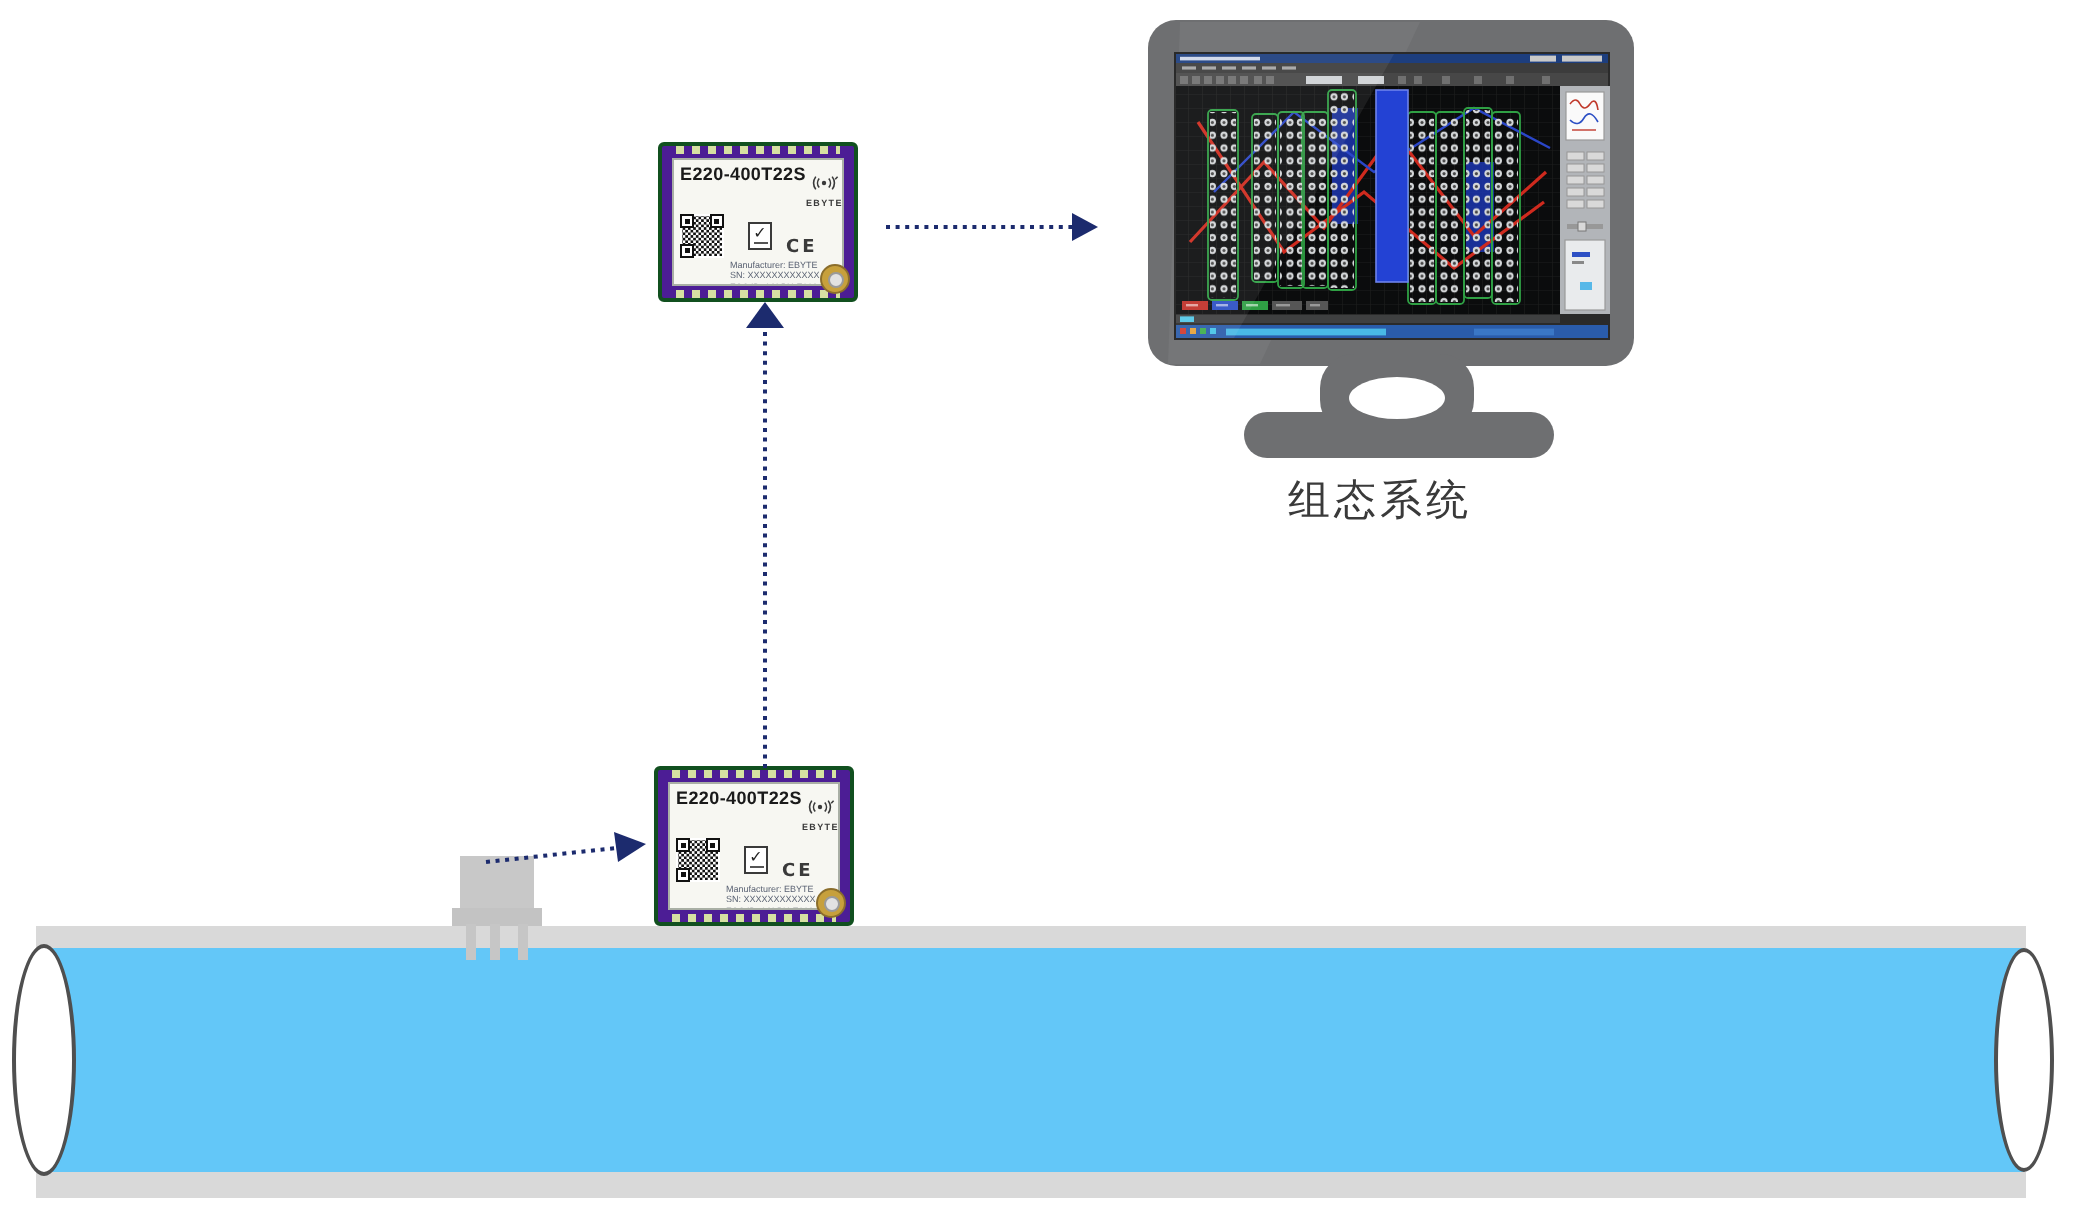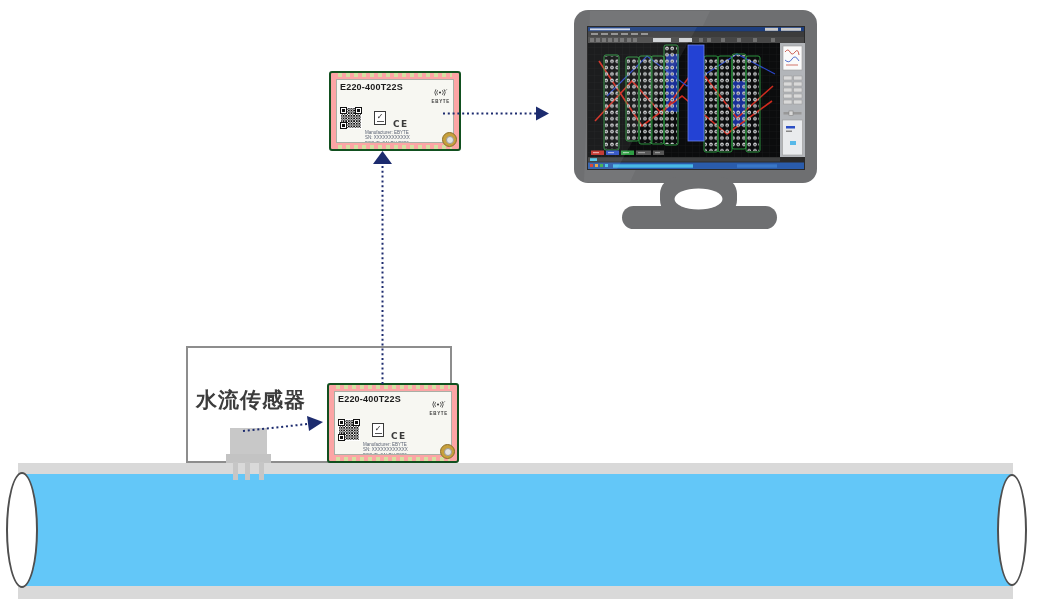--- a/index.html
+++ b/index.html
@@ -21,21 +21,21 @@
   #sensor-plate{left:226px;top:454px;width:45px;height:9px;background:#c3c3c3;}
   .sensor-prong{position:absolute;top:462px;width:5px;height:18px;background:#c6c6c6;z-index:2;}
 
   
   #sensor-box{position:absolute;left:186px;top:346px;width:266px;height:117px;background:#fff;
               border:2px solid #8d8d8d;box-sizing:border-box;z-index:1;}
   #sensor-box-label{position:absolute;left:8px;top:38px;font-size:21px;font-weight:600;
                     color:#3c3c3c;letter-spacing:1px;white-space:nowrap;}
 
   
-  .module{position:absolute;width:132px;height:80px;background:#fca5a5;border:2px solid #11501f;
+  .module{position:absolute;width:100px;height:80px;background:#4c1d95;border:2px solid #11501f;
           border-radius:3px;box-sizing:border-box;z-index:3;}
   #module-top{left:329px;top:71px;}
   #module-bottom{left:327px;top:383px;}
   .m-cast{position:absolute;left:7px;right:7px;height:4px;
           background:repeating-linear-gradient(90deg,#d6e0a2 0 4px,rgba(0,0,0,0) 4px 8px);}
   .m-cast.top{top:0;} .m-cast.bottom{bottom:0;}
   .m-white{position:absolute;left:5px;right:5px;top:6px;bottom:6px;background:#f7f7f2;
            border:1px solid #a9afa5;box-sizing:border-box;padding:2px 3px;overflow:hidden;}
   .m-head{display:flex;justify-content:space-between;align-items:flex-start;}
   .m-title{font-size:9px;font-weight:bold;color:#1a1a1a;letter-spacing:.2px;white-space:nowrap;}
@@ -78,23 +78,20 @@
   </div>
 
   <div>
     <div id="sensor-body" class="sensor-part"></div>
     <div id="sensor-plate" class="sensor-part"></div>
     <div class="sensor-prong" style="left:233px;"></div>
     <div class="sensor-prong" style="left:245px;"></div>
     <div class="sensor-prong" style="left:259px;"></div>
   </div>
 
-  <div id="sensor-box">
-    <span id="sensor-box-label">水流传感器</span>
-  </div>
 
   <div id="module-bottom" class="module">
     <div class="m-cast top"></div>
     <div class="m-cast bottom"></div>
     <div class="m-white">
       <div class="m-head">
         <span class="m-title">E220-400T22S</span>
         <span class="m-logo">
           <svg width="15" height="7" viewBox="0 0 15 7">
             <g fill="none" stroke="#3a3a3a" stroke-width="0.8">
@@ -340,20 +337,21 @@
         <rect x="3" y="138" width="3" height="3" fill="#d23b2f"></rect>
           <rect x="8" y="138" width="3" height="3" fill="#e8a33b"></rect>
         <rect x="13" y="138" width="3" height="3" fill="#3fae4c"></rect>
           <rect x="18" y="138" width="3" height="3" fill="#46c4e8"></rect>
         <rect x="26" y="138.3" width="80" height="3.4" fill="#49b9e6"></rect>
         <rect x="150" y="138.3" width="40" height="3.4" fill="#3a77c6"></rect>
       </g>
       <polygon points="1,1 110,1 30,143 1,143" fill="#ffffff" opacity="0.07"></polygon>
     </g>
   </svg>
+  <div id="monitor-caption">组态系统</div>
 
   <svg id="arrows" width="1037" height="606" viewBox="0 0 1037 606">
     <g>
       <line class="arrow-line" x1="243" y1="431" x2="308" y2="424"></line>
       <polygon class="arrow-head" points="323,422 307,416 309,431"></polygon>
     </g>
     <g>
       <line class="arrow-line" x1="382.5" y1="384" x2="382.5" y2="163"></line>
       <polygon class="arrow-head" points="382.5,151 373,164 392,164"></polygon>
     </g>

